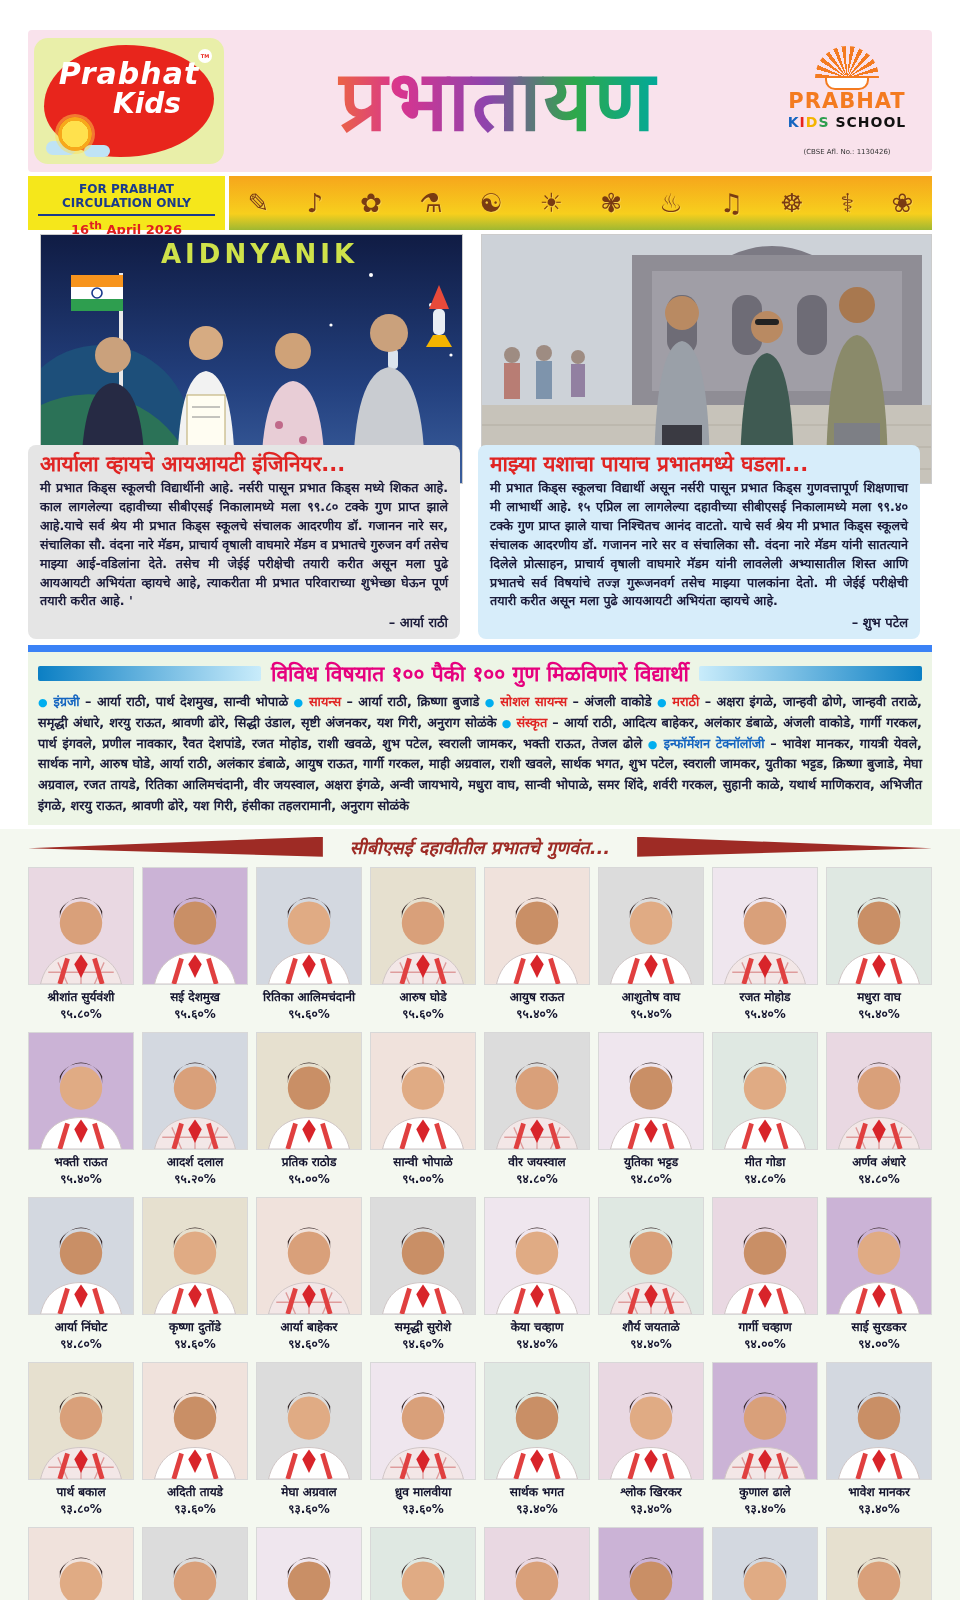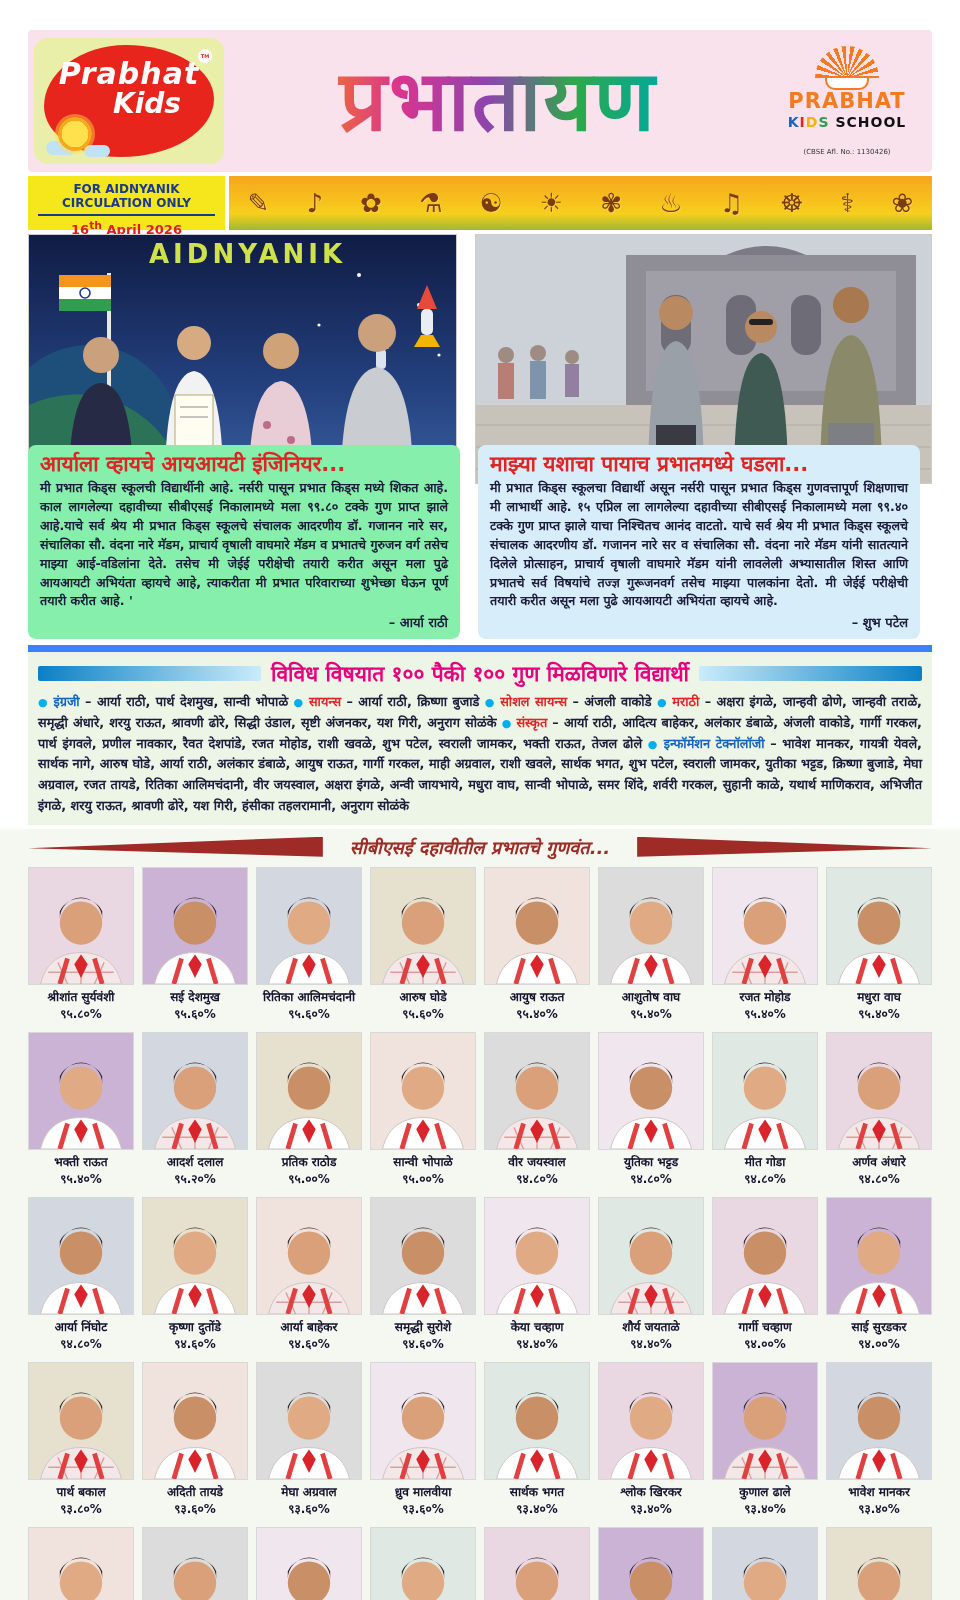--- a/index.html
+++ b/index.html
@@ -31,28 +31,28 @@
   
   .substrip{margin:4px 28px 0 28px;height:54px;display:flex;}
   .circ-box{width:197px;height:54px;background:#f5e71b;text-align:center;padding-top:6px;}
   .circ-line{font-size:12px;font-weight:bold;color:#1a3a8c;line-height:1.2;}
   .circ-rule{border-top:2px solid #1a3a8c;margin:3px 10px;}
   .circ-date{font-size:13px;font-weight:bold;color:#e02020;}
   .icon-strip{flex:1;margin-left:4px;background:linear-gradient(180deg,#f6a61c 0%,#f7cf1d 70%,#9fb832 100%);display:flex;align-items:center;justify-content:space-around;font-size:26px;color:#7a3b12;}
   .icon-strip span{text-shadow:1px 1px 0 #fff3;}
 
   
-  .photos{margin:4px 28px 0 28px;display:flex;gap:18px;height:206px;}
+  .photos{margin:4px 28px 0 40px;display:flex;gap:18px;height:206px;}
   .photo-frame{height:250px;overflow:hidden;border:1px solid #ccc;}
   .photo-frame svg{display:block;}
 
   
   .articles{margin:5px 28px 0 28px;display:flex;gap:18px;}
   .article{width:432px;border-radius:8px;padding:8px 12px 8px 12px;}
-  .article.a1{background:#86efac;}
+  .article.a1{background:#e5e5e5;}
   .article.a2{background:#d7edfa;width:442px;}
   .article h2{margin:0 0 3px 0;font-size:21px;color:#e02423;font-weight:bold;line-height:1.1;}
   .article p{margin:0;font-size:12.6px;font-weight:bold;color:#1b1b3a;line-height:1.5;text-align:justify;}
   .article .author{display:block;text-align:right;font-size:13px;font-weight:bold;color:#1b1b3a;margin-top:2px;}
 
   
   .topper-section{margin:6px 28px 0 28px;background:#edf5e6;border-top:7px solid #3b82f6;padding:6px 10px 8px 10px;}
   .topper-banner{display:flex;align-items:center;gap:10px;height:30px;}
   .tb-bar{flex:1;height:15px;border-radius:2px;}
   .tb-bar.left{background:linear-gradient(90deg,#0b7fc4,#c9ecfb);}
@@ -100,21 +100,21 @@
         <div class="book"></div>
       </div>
       <div class="school-name1">PRABHAT</div>
       <div class="school-name2"><span id="kids-letters"><span style="color: rgb(21, 101, 192);">K</span><span style="color: rgb(232, 37, 28);">I</span><span style="color: rgb(244, 180, 0);">D</span><span style="color: rgb(46, 158, 79);">S</span></span> <span class="sch">SCHOOL</span></div>
       <div class="school-aff">(CBSE Afl. No.: 1130426)</div>
     </div>
   </div>
 
   <div class="substrip">
     <div class="circ-box">
-      <div class="circ-line">FOR AIDNYANIK</div>
+      <div class="circ-line">FOR PRABHAT</div>
       <div class="circ-line">CIRCULATION ONLY</div>
       <div class="circ-rule"></div>
       <div class="circ-date"><span>16</span><sup>th</sup><span> April 2026</span></div>
     </div>
     <div class="icon-strip" id="icon-strip">
         <span>✎</span>
         <span>♪</span>
         <span>✿</span>
         <span>⚗</span>
         <span>☯</span>

